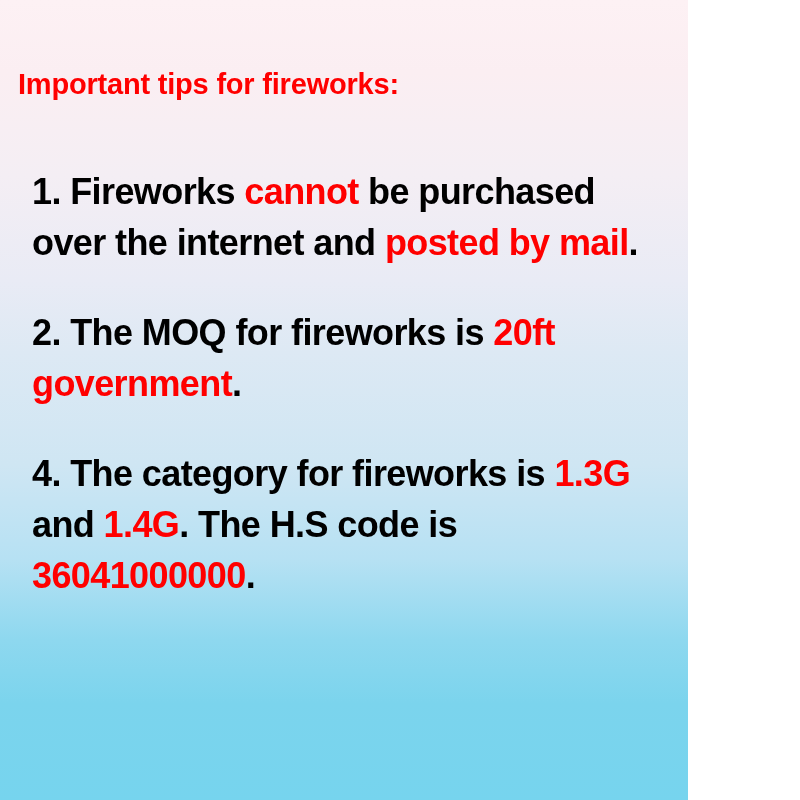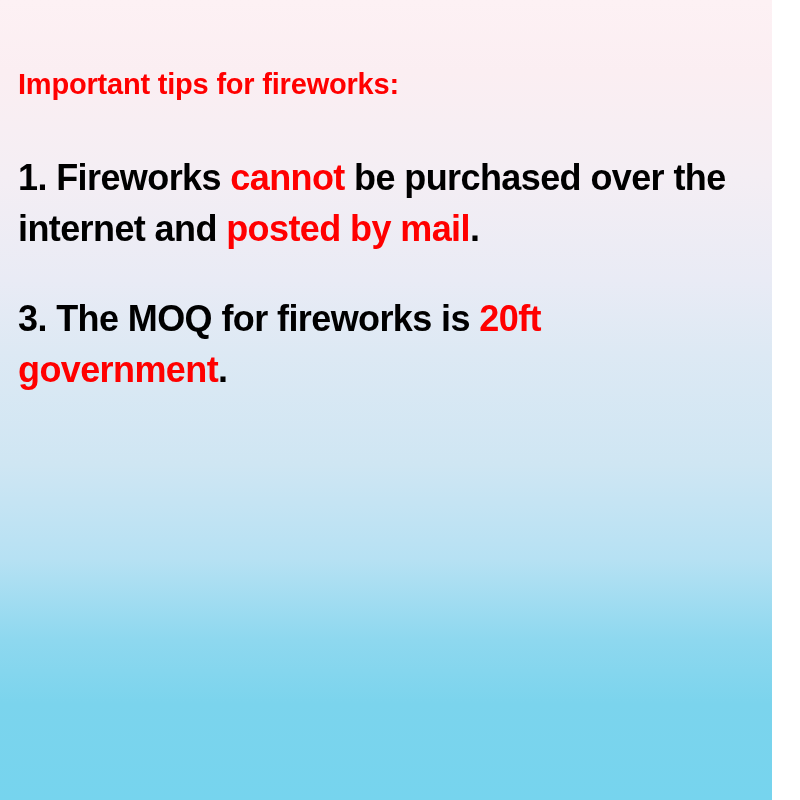--- a/index.html
+++ b/index.html
@@ -8,21 +8,21 @@
   }
   body {
     width: 800px;
     height: 800px;
     overflow: hidden;
     font-family: "Liberation Sans", sans-serif;
   }
 
   #poster {
     position: relative;
-    width: 772px;
+    width: 688px;
     height: 800px;
     box-sizing: border-box;
     background: linear-gradient(
       to bottom,
       #fdf1f4 0%,
       #fbeef2 9%,
       #f4eef4 22%,
       #e9ebf5 35%,
       #dde9f4 44%,
       #cfe6f3 58%,
@@ -46,21 +46,21 @@
     letter-spacing: -0.2px;
     color: #ff0000;
     white-space: nowrap;
   }
 
   .tips-list {
     position: absolute;
     left: 18px;
     top: 152px;
     right: 18px;
-    margin: 0;
+    margin: 14px;
     padding: 0;
     list-style: none;
   }
 
   .tip-item {
     font-size: 36px;
     font-weight: bold;
     line-height: 51px;
     color: #000000;
     letter-spacing: -0.6px;
@@ -78,16 +78,17 @@
 </style>
 </head>
 <body>
 
 <div id="poster">
 
   <h1 class="tips-heading">Important tips for fireworks:</h1>
 
   <ul class="tips-list">
     <li class="tip-item"><span>1. Fireworks </span><span class="hl">cannot</span><span> be purchased over the internet and </span><span class="hl">posted by mail</span><span>.</span></li>
-    <li class="tip-item"><span>3. The MOQ for fireworks is </span><span class="hl">20ft government</span><span>.</span></li>
+    <li class="tip-item"><span>2. The MOQ for fireworks is </span><span class="hl">20ft government</span><span>.</span></li>
+    <li class="tip-item"><span>4. The category for fireworks is </span><span class="hl">1.3G</span><span> and </span><span class="hl">1.4G</span><span>. The H.S code is </span><span class="hl">36041000000</span><span>.</span></li>
   </ul>
 
 </div>
 
 </body></html>

